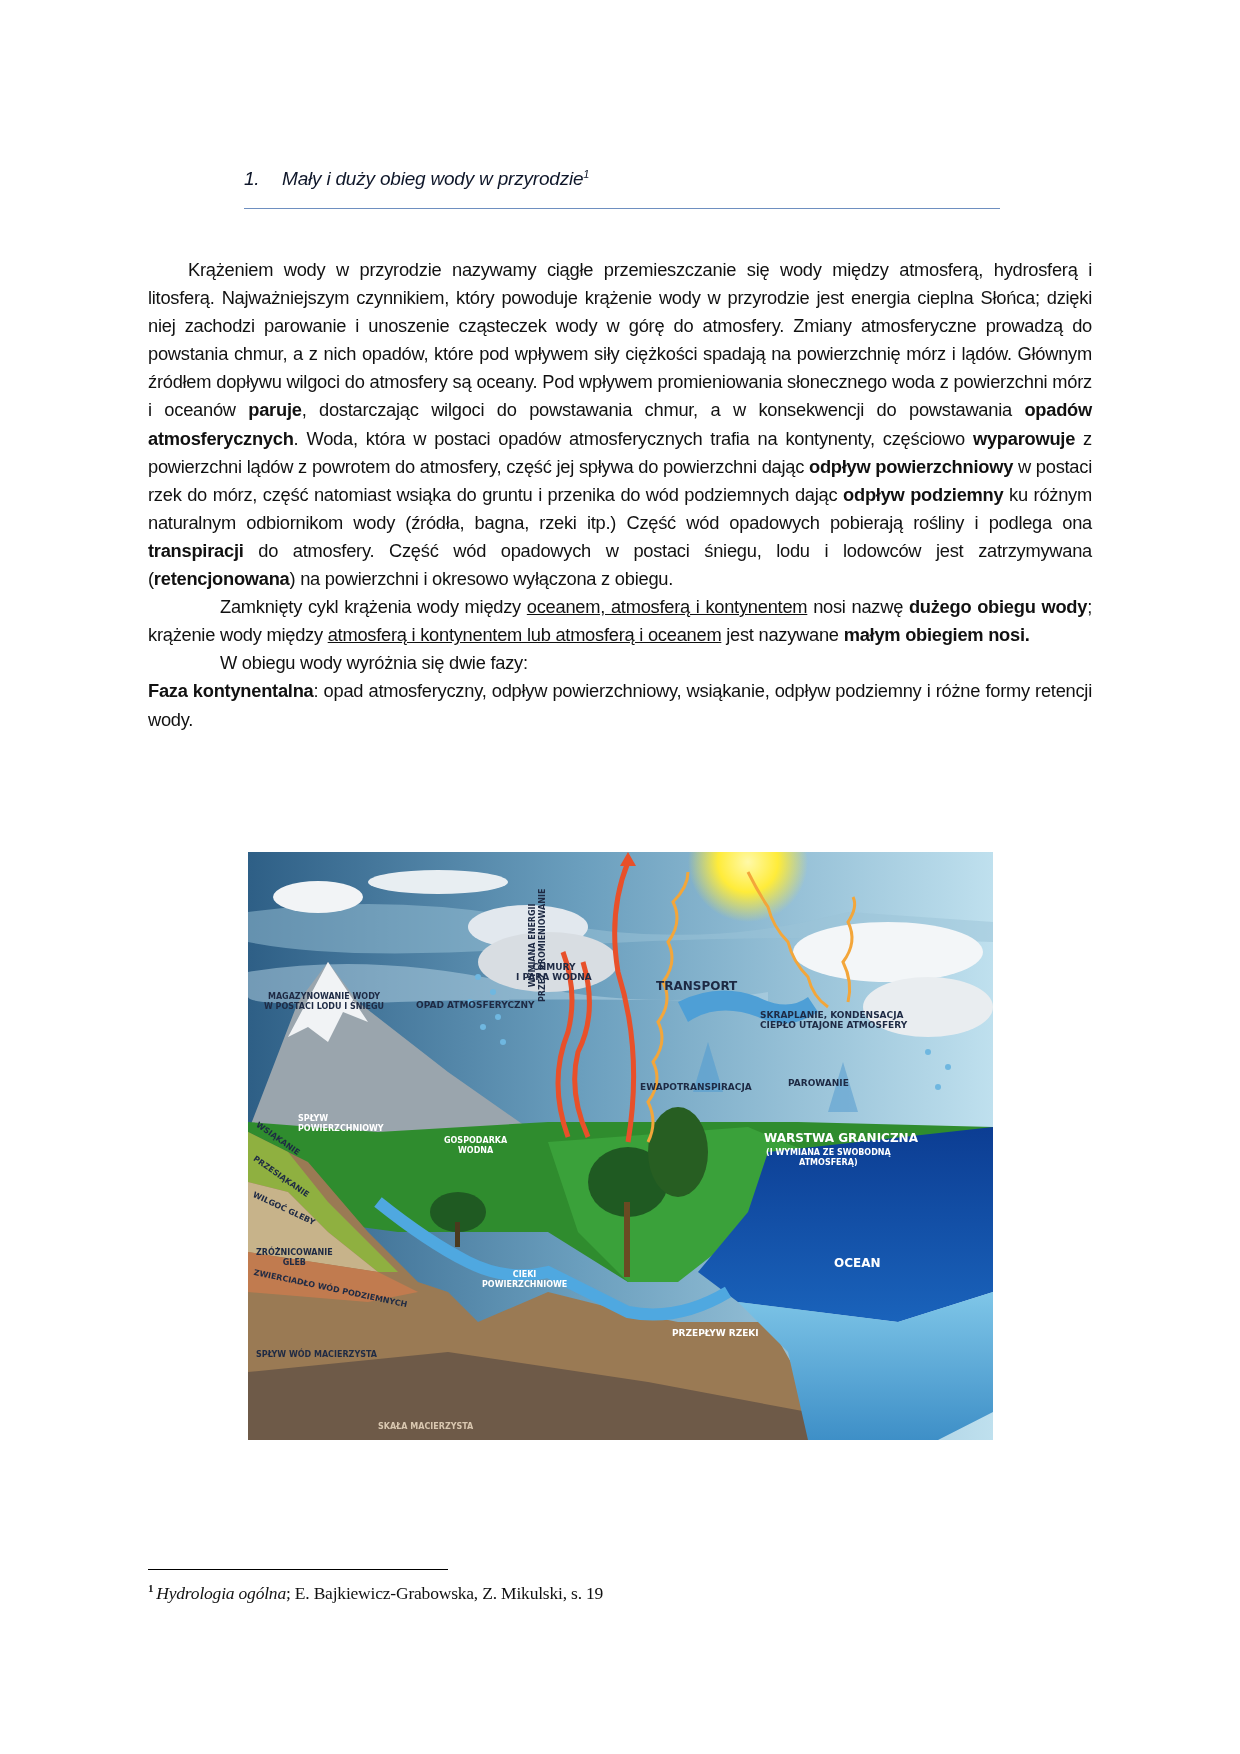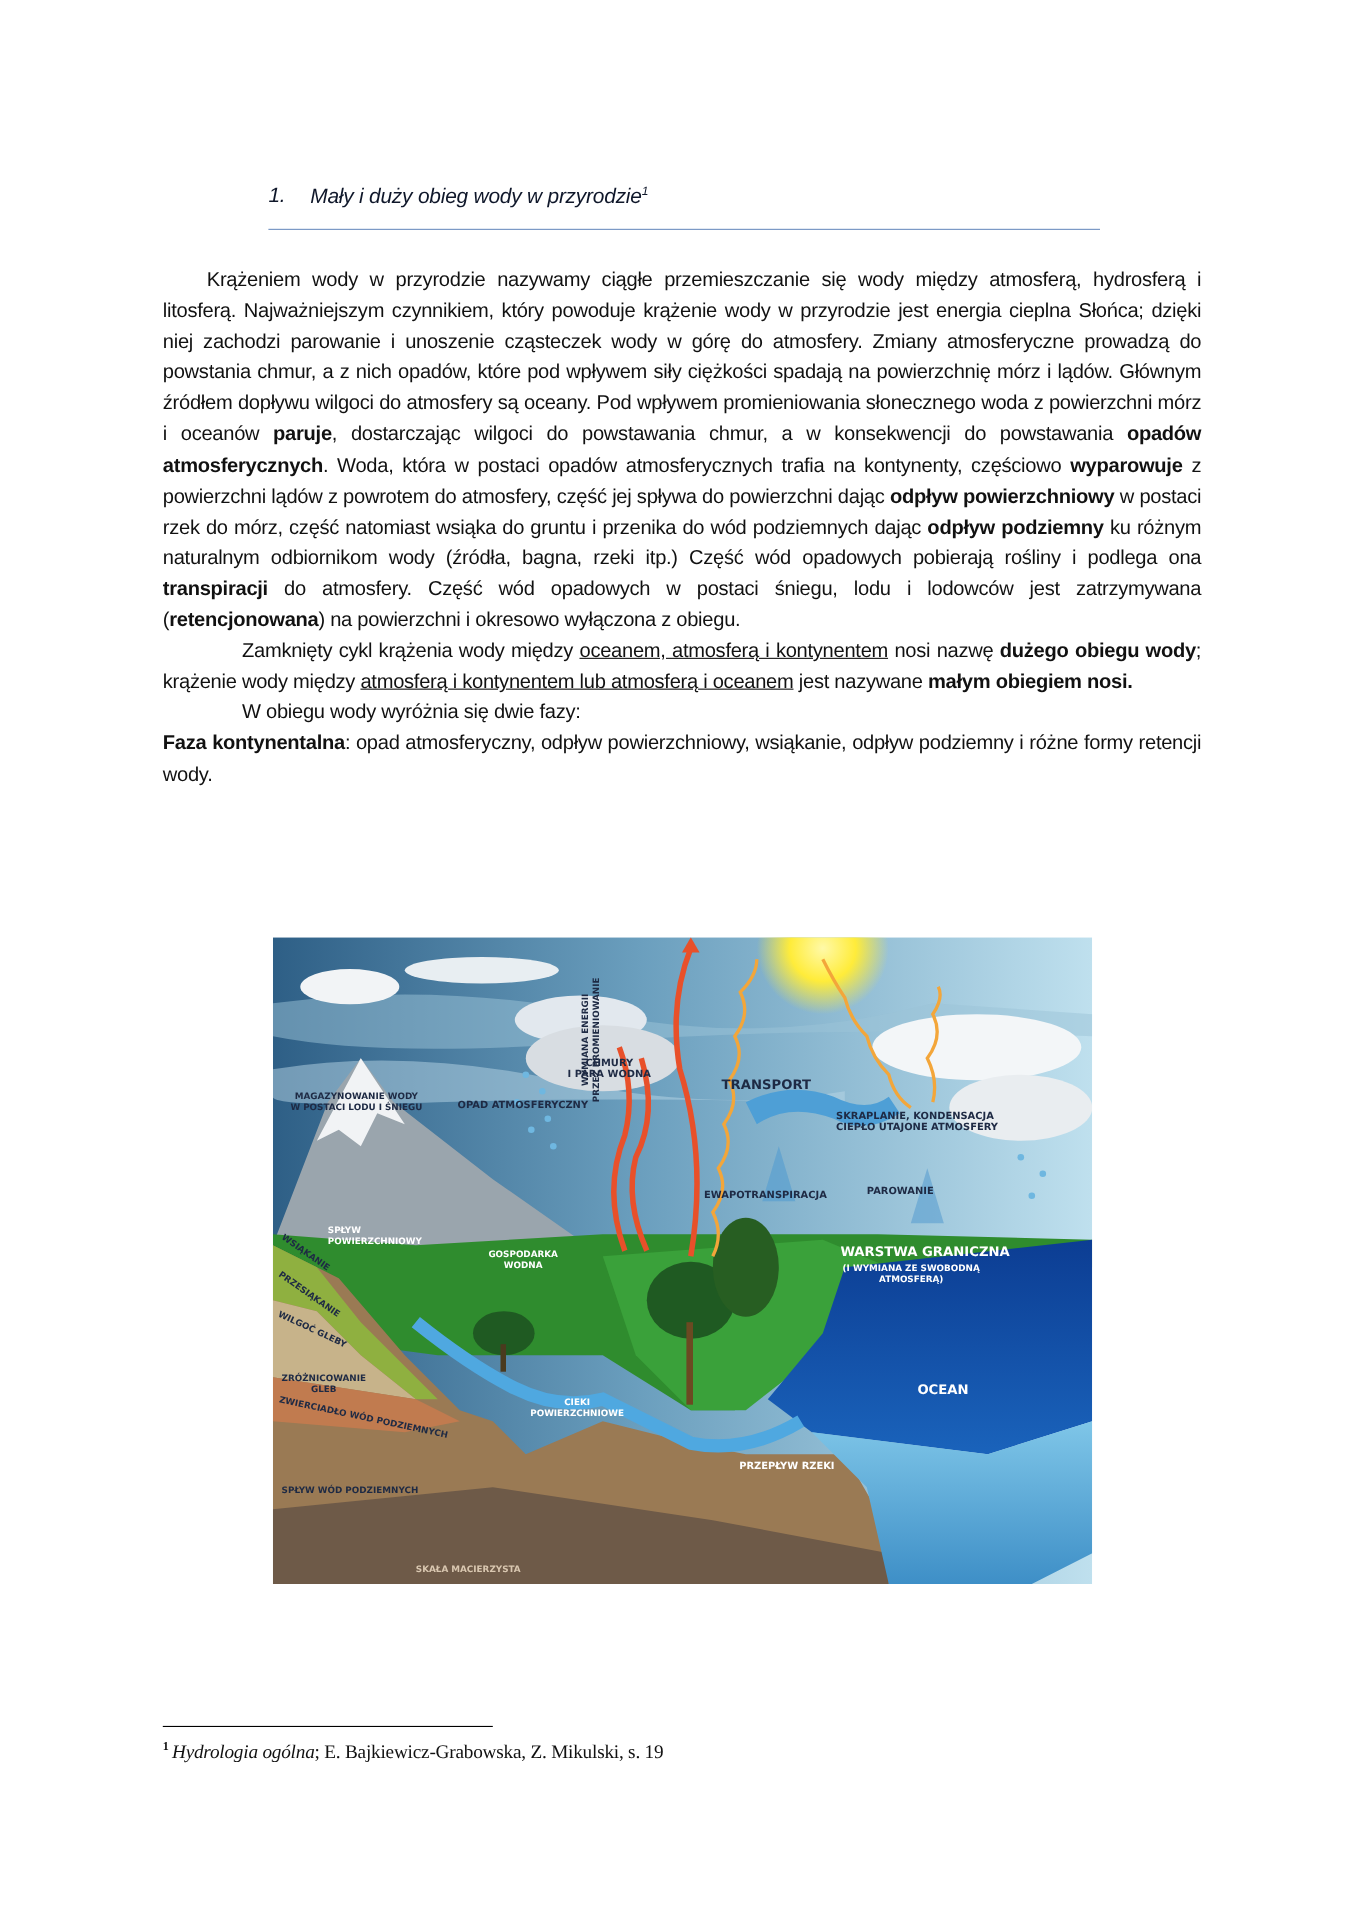--- a/index.html
+++ b/index.html
@@ -3,21 +3,21 @@
 <meta charset="utf-8">
 <style>
   html, body { margin: 0; padding: 0; background: #ffffff; }
   body { width: 1240px; height: 1754px; position: relative; overflow: hidden;
          font-family: "Liberation Sans", sans-serif; color: #111; }
   .heading { position: absolute; left: 244px; top: 168px; font-size: 19px; font-style: italic;
              color: #0f172a; letter-spacing: -0.2px; }
   .heading .num { display: inline-block; width: 38px; }
   .heading sup { font-size: 11px; }
   .heading-rule { position: absolute; left: 244px; top: 208px; width: 756px; height: 1px; background: #6e8fc0; }
-  .body-text { position: absolute; left: 148px; top: 240px; width: 944px; font-size: 18.3px;
+  .body-text { position: absolute; left: 148px; top: 256px; width: 944px; font-size: 18.3px;
                line-height: 28.1px; text-align: justify; letter-spacing: -0.25px; }
   .body-text p { margin: 0; }
   .ind1 { text-indent: 40px; }
   .ind2 { text-indent: 72px; }
   .body-text b { font-weight: bold; }
   .body-text u { text-decoration: underline; }
   .figure { position: absolute; left: 248px; top: 852px; width: 745px; height: 588px; overflow: hidden; }
   .fig-svg { width: 745px; height: 588px; display: block; }
   .lbl { position: absolute; font-family: "DejaVu Sans", sans-serif; font-weight: bold; font-size: 9px;
          line-height: 10px; text-align: center; white-space: nowrap; }
@@ -151,20 +151,20 @@
   <div class="lbl light big" style="left:516px;top:280px;">WARSTWA GRANICZNA</div>
   <div class="lbl light" style="left:518px;top:296px;white-space:pre;font-size:8px;">(I WYMIANA ZE SWOBODNĄ
 ATMOSFERĄ)</div>
   <div class="lbl dark" style="left:8px;top:396px;white-space:pre;font-size:8px;text-align:center;">ZRÓŻNICOWANIE
 GLEB</div>
   <div class="lbl light" style="left:186px;top:418px;white-space:pre;font-size:8px;margin-left:48px;">CIEKI
 POWIERZCHNIOWE</div>
   <div class="lbl dark" style="left:4px;top:432px;transform:rotate(12deg);font-size:8px;">ZWIERCIADŁO WÓD PODZIEMNYCH</div>
   <div class="lbl light big" style="left:586px;top:405px;">OCEAN</div>
   <div class="lbl light" style="left:392px;top:476px;margin-left:32px;">PRZEPŁYW RZEKI</div>
-  <div class="lbl dark" style="left:8px;top:498px;font-size:8px;">SPŁYW WÓD PODZIEMNYCH</div>
+  <div class="lbl dark" style="left:8px;top:498px;font-size:8px;">SPŁYW WÓD MACIERZYSTA</div>
   <div class="lbl light" style="left:130px;top:570px;font-size:8px;color:#d9c7b0;">SKAŁA MACIERZYSTA</div>
 </div>
 
 <div class="fn-rule"></div>
 <div class="footnote">
   <sup>1</sup><i>Hydrologia ogólna</i><span>; E. Bajkiewicz-Grabowska, Z. Mikulski, s. 19</span>
 </div>
 
 </body></html>

